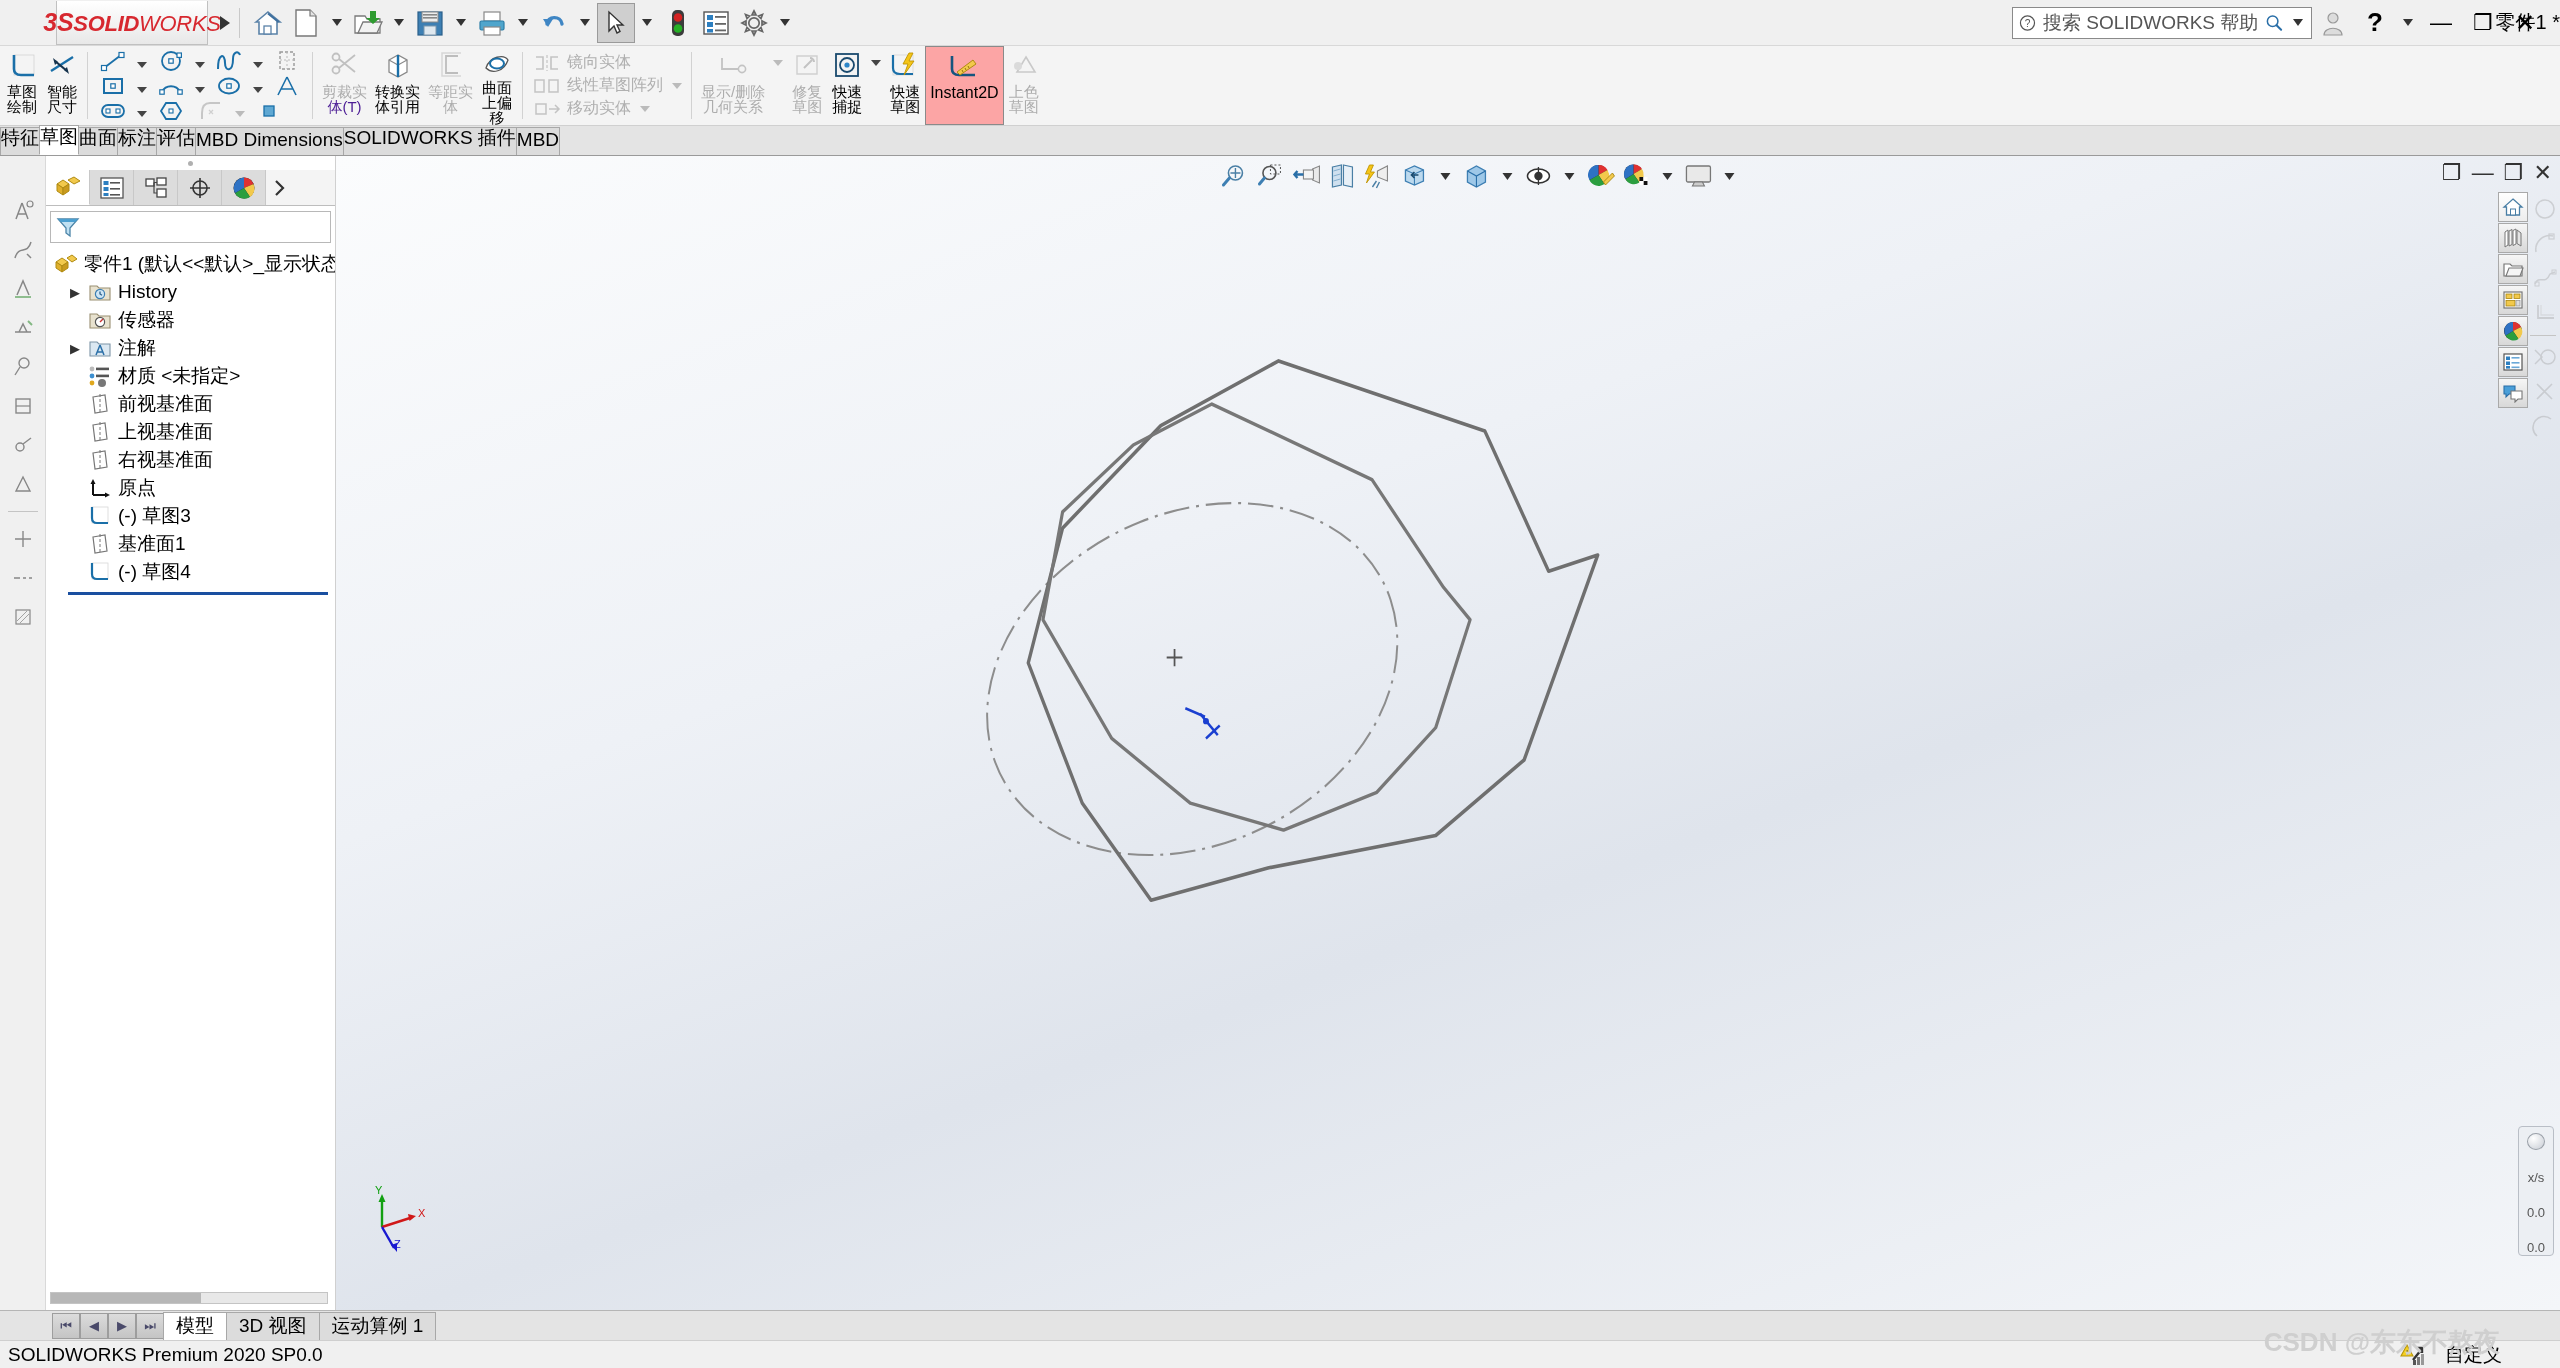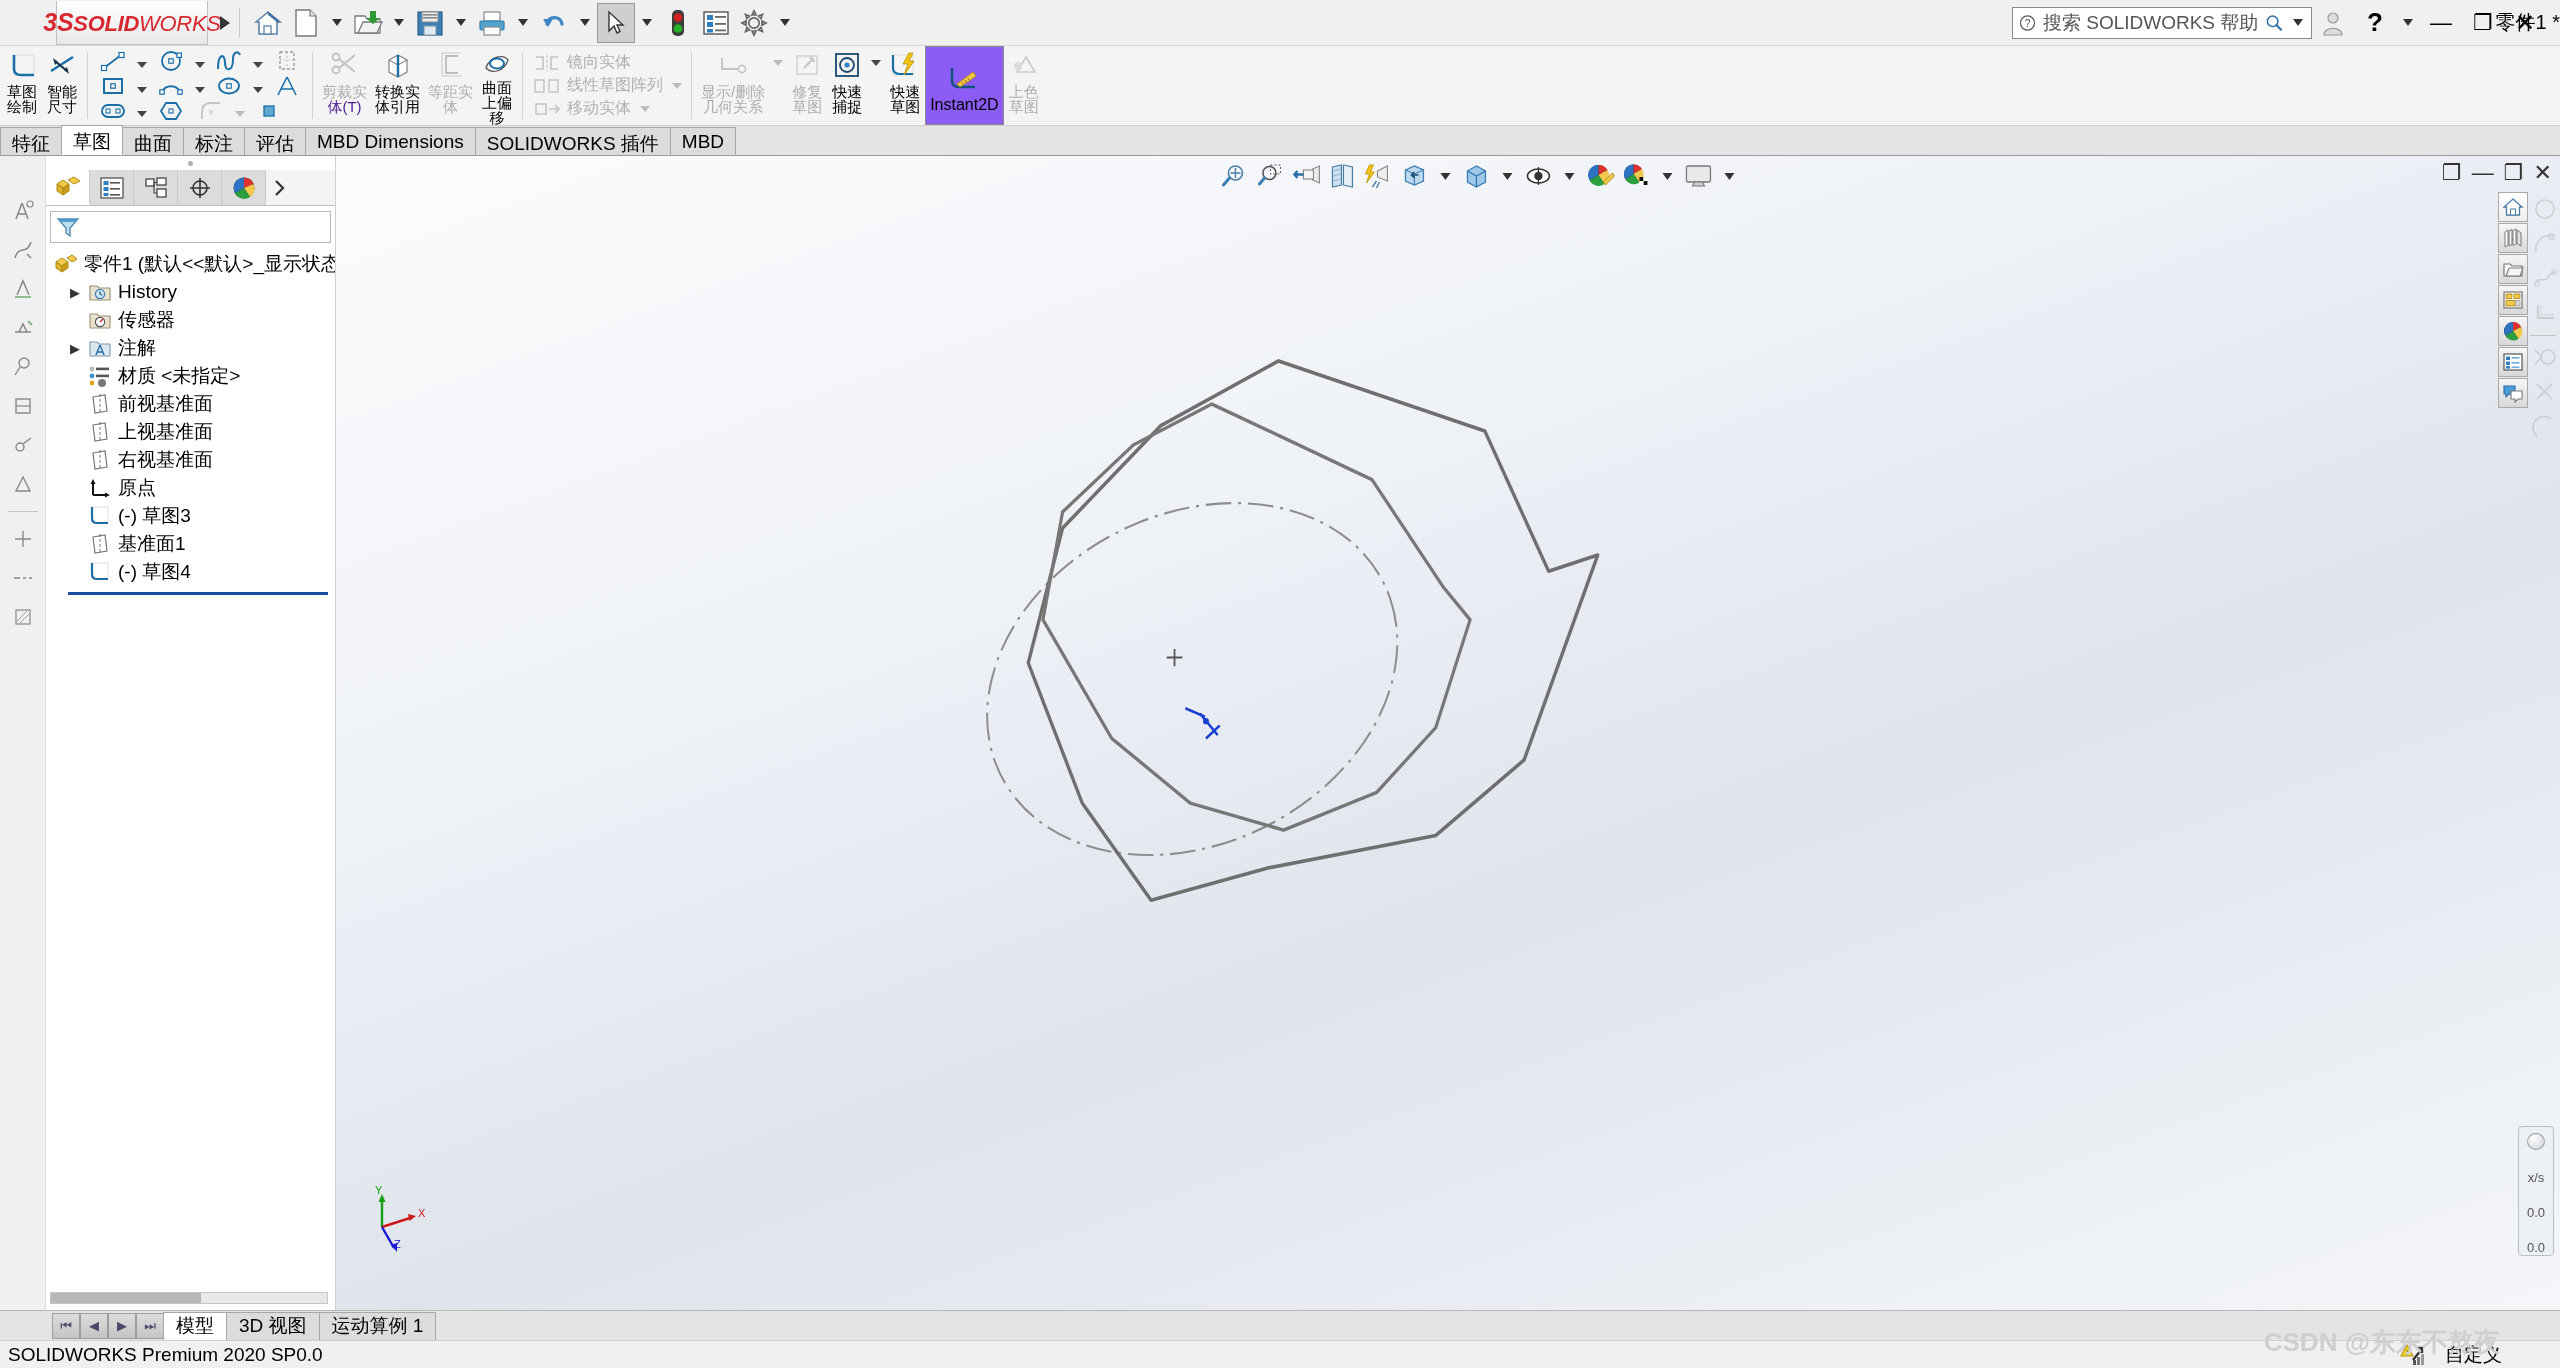--- a/index.html
+++ b/index.html
@@ -31,31 +31,31 @@
   .winbtn { width:42px; height:40px; display:flex; align-items:center; justify-content:center;}
 
   
   .ribbon { height:80px; background:#f4f4f4; display:flex; align-items:stretch; border-bottom:1px solid #d0d0d0; padding-left:2px;}
   .rgroup { display:flex; align-items:stretch; }
   .rsep { width:1px; background:#d2d2d2; margin:6px 5px; }
   .rbtn { display:flex; flex-direction:column; align-items:center; justify-content:flex-start; padding:4px 4px 0; min-width:40px; position:relative;}
   .rbtn .ic { height:32px; display:flex; align-items:center; justify-content:center;}
   .rbtn .lb { font-size:15px; line-height:15px; text-align:center; margin-top:2px; white-space:nowrap;}
   .rbtn.dis .lb { color:#adadad; }
-  .rbtn.active { background:#8b5cf6; border:1px solid #8a8a8a;justify-content:center;}
+  .rbtn.active { background:#fca5a5; border:1px solid #8a8a8a;}
   .rbtn .lb2 { font-size:15px; line-height:15px; text-align:center;}
   .rcaret { width:0;height:0;border-top:6px solid #444;border-left:5px solid transparent;border-right:5px solid transparent; margin:14px 4px 0;}
   .rcaret.dis { border-top-color:#bbb; }
   .rrow { display:flex; flex-direction:column; justify-content:center; }
   .rrow .item { display:flex; align-items:center; gap:5px; padding:1px 4px; font-size:16px; }
   .rrow .item.dis { color:#b0b0b0; }
 
   
   .tabs { height:30px; background:#e4e4e4; display:flex; align-items:flex-end; border-bottom:1px solid #9a9a9a;}
-  .tab { padding:3px 11px 4px; font-size:19px; border:1px solid #a8a8a8; border-bottom:none; background:#dcdcdc; margin-right:-1px; height:28px; display:flex; align-items:flex-start;}
+  .tab { padding:3px 0 4px; font-size:19px; border:1px solid #a8a8a8; border-bottom:none; background:#dcdcdc; margin-right:-1px; height:28px; display:flex; align-items:flex-end;}
   .tab.active { background:#ffffff; height:30px; border-bottom:1px solid #fff; position:relative; z-index:2;}
 
   
   .main { flex:1; display:flex; position:relative; background:#fff; overflow:hidden;}
 
   
   .leftstrip { width:46px; background:#f0f0f0; padding-top:40px; display:flex; flex-direction:column; align-items:center; gap:9px; border-right:1px solid #d9d9d9;}
   .lsIcon { width:30px; height:30px; opacity:.55; display:flex; align-items:center; justify-content:center;}
   .lsdiv { width:30px; height:1px; background:#c4c4c4; margin:3px 0;}
 

